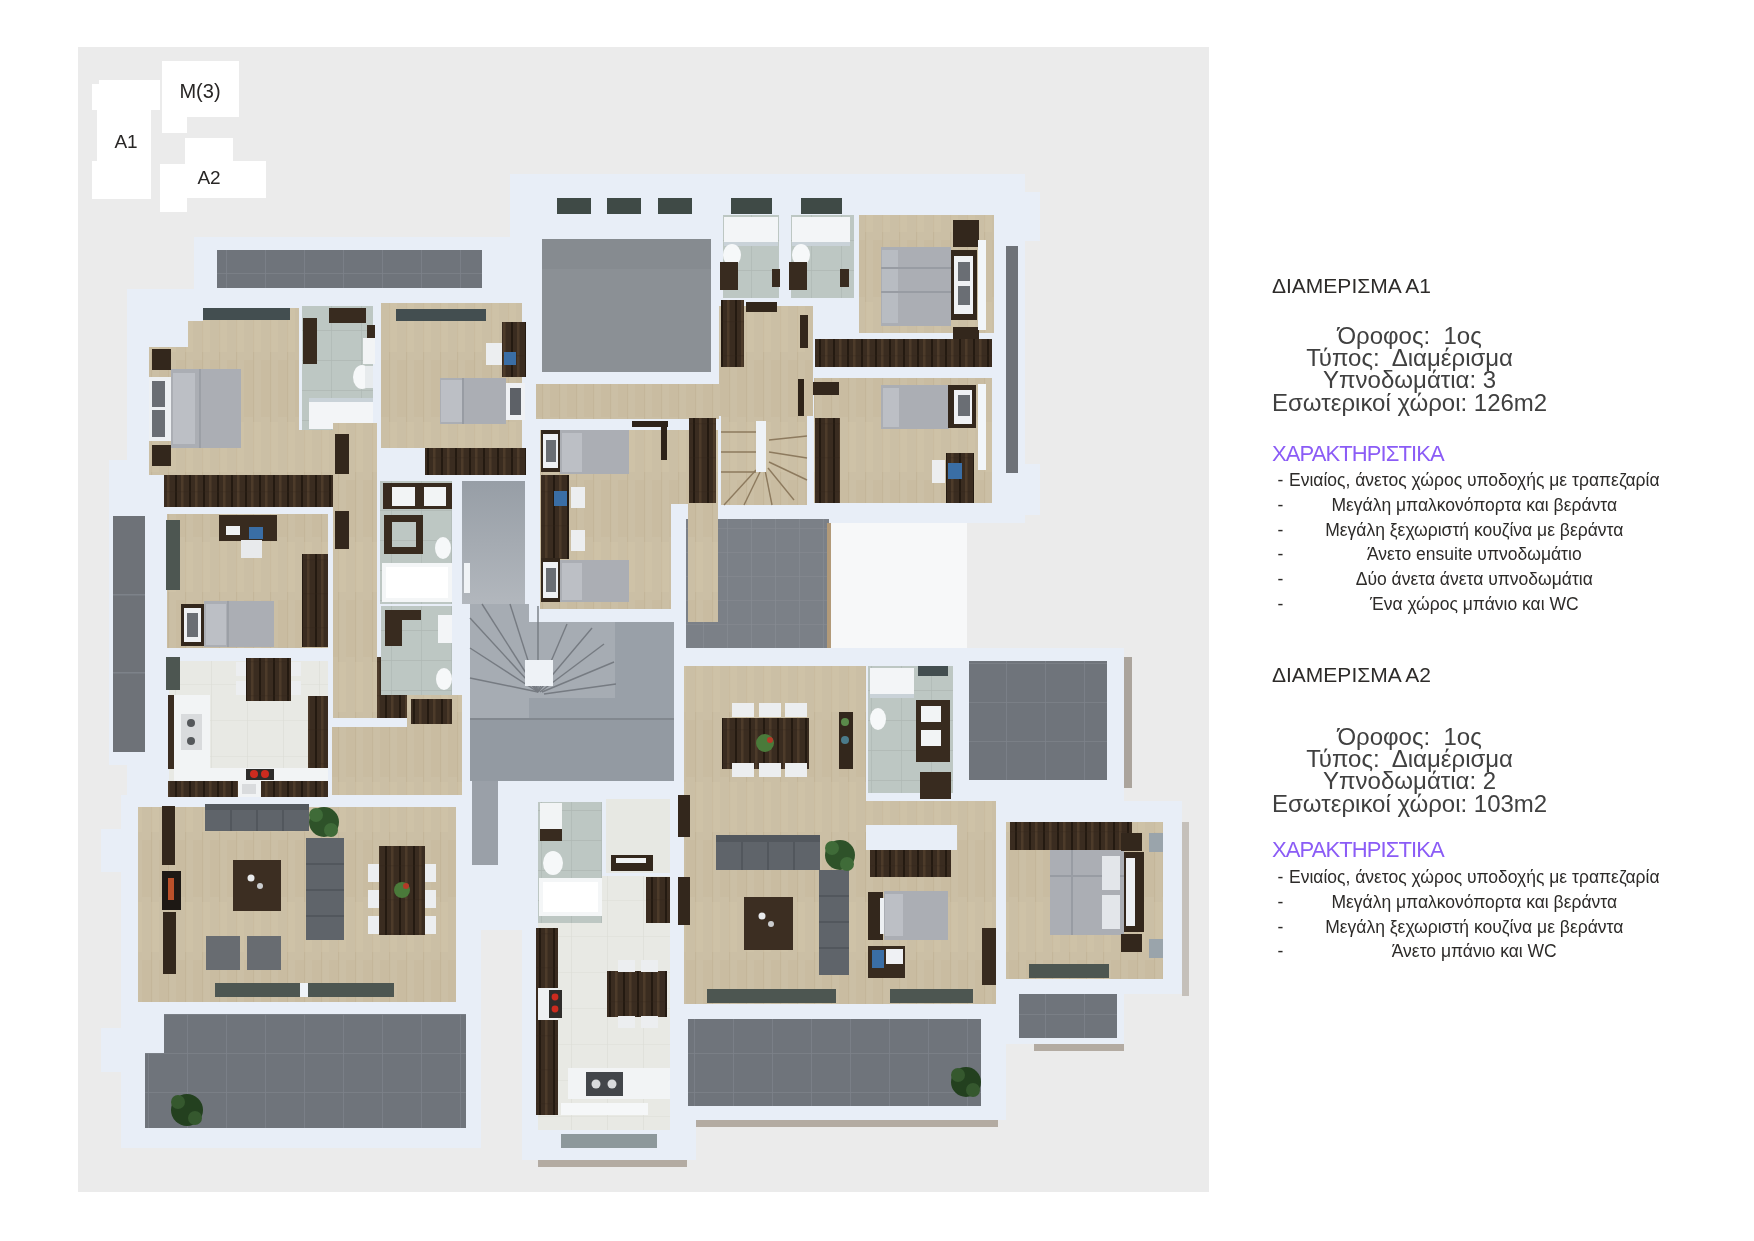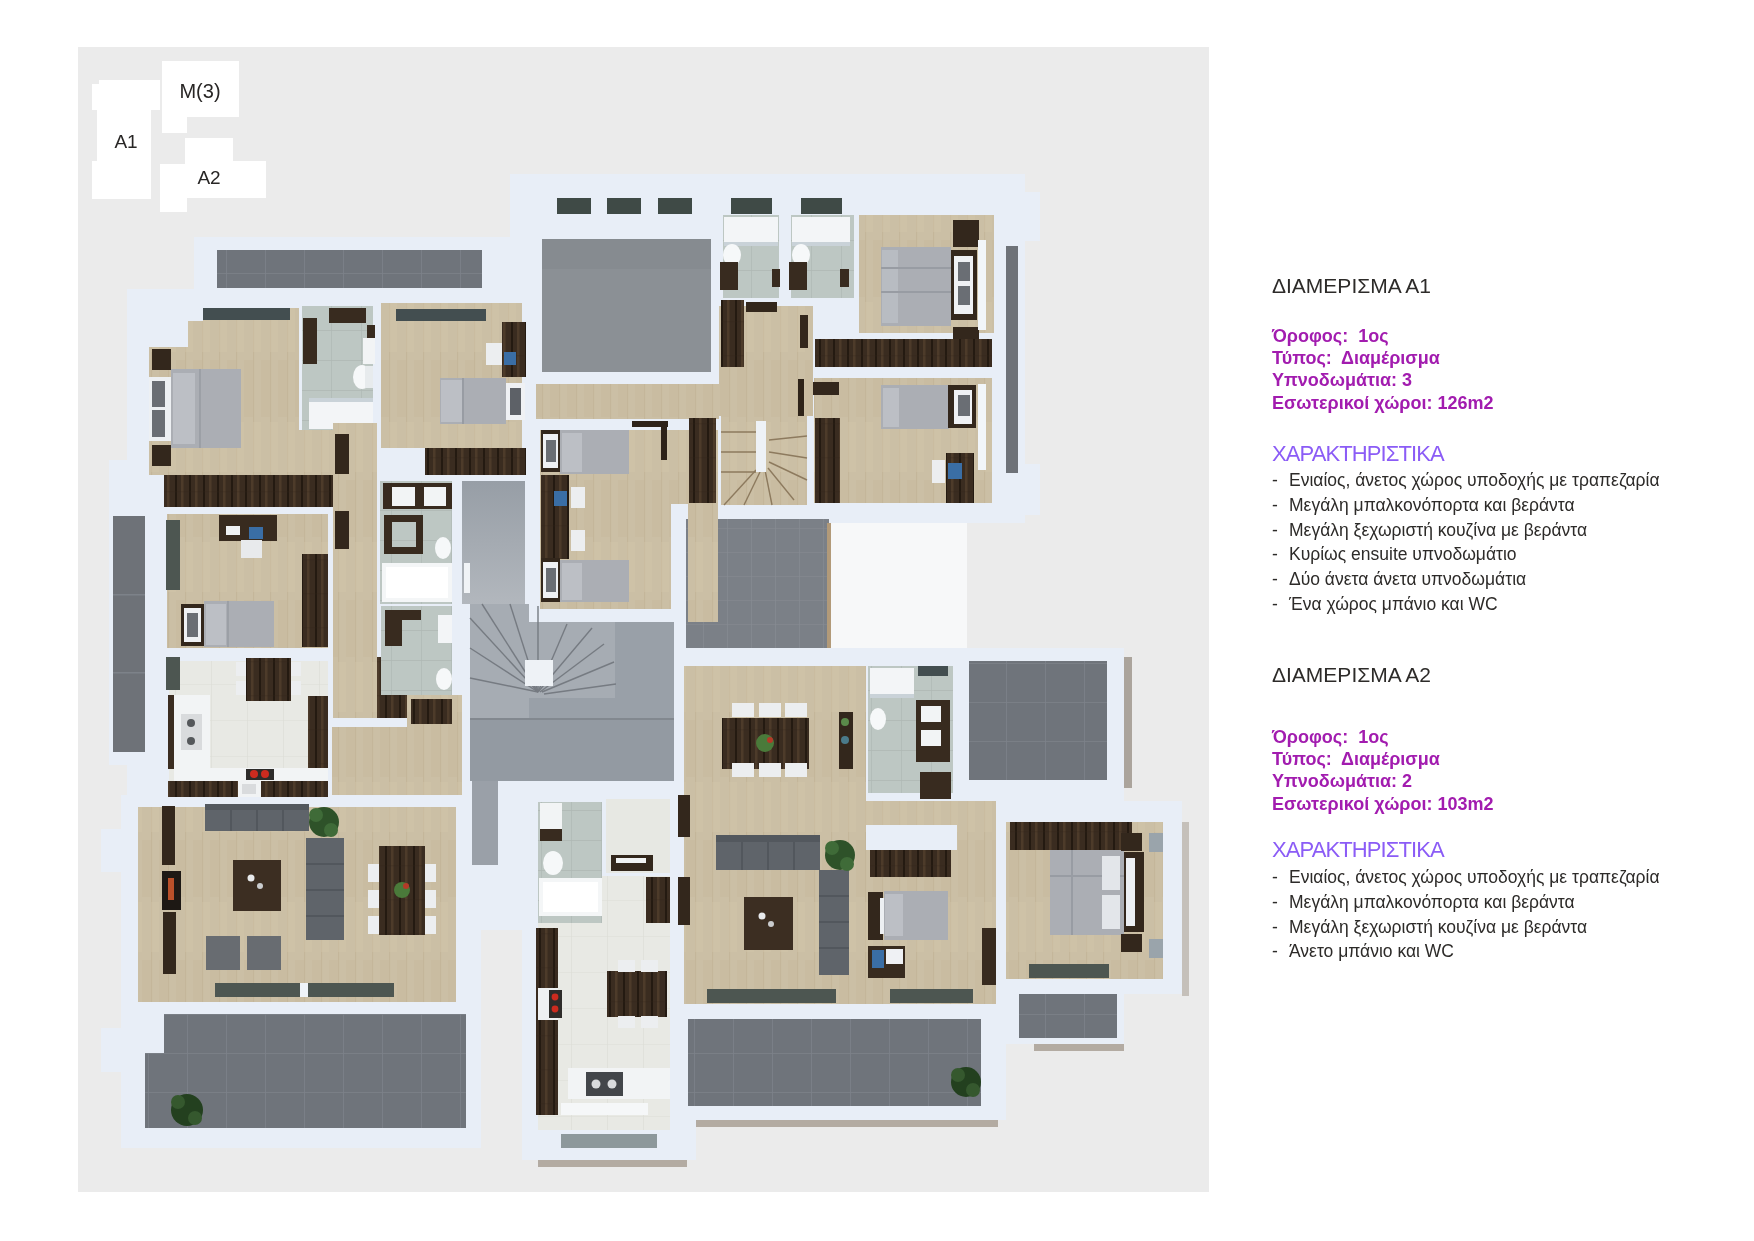--- a/index.html
+++ b/index.html
@@ -1,22 +1,22 @@
 <!DOCTYPE html>
 <html><head>
 <meta charset="utf-8">
 <style>
   html,body{margin:0;padding:0;background:#ffffff;width:1754px;height:1241px;overflow:hidden;}
   body{font-family:"Liberation Sans",sans-serif;color:#2d2b29;}
   #page{position:relative;width:1754px;height:1241px;margin-left:32px;}
   svg{position:absolute;left:0;top:0;}
-  .txt{position:absolute;white-space:nowrap;}
+  .txt{position:absolute;white-space:nowrap;text-align:center;}
   .title{font-size:21px;letter-spacing:0px;color:#2d2b29;}
   .hd{font-size:22px;letter-spacing:-0.9px;color:#8b5cf6;}
-  .body{font-size:18px;line-height:22.2px;color:#a21caf;font-weight:bold;}
+  .body{font-size:24px;line-height:22.2px;color:#404040;}
   .list{font-size:17.5px;line-height:24.8px;color:#2d2b29;}
   .list td.d{width:17px;vertical-align:top;}
   td{padding:0;}
   table{border-collapse:collapse;}
 </style>
 </head>
 <body>
 <div id="page">
 <svg width="1754" height="1241" viewBox="0 0 1754 1241">
 <defs>
@@ -637,21 +637,21 @@
 <tr>
             <td class="d">-</td>
             <td>Μεγάλη μπαλκονόπορτα και βεράντα</td>
           </tr>
 <tr>
             <td class="d">-</td>
             <td>Μεγάλη ξεχωριστή κουζίνα με βεράντα</td>
           </tr>
 <tr>
             <td class="d">-</td>
-            <td>Κυρίως ensuite υπνοδωμάτιο</td>
+            <td>Άνετο ensuite υπνοδωμάτιο</td>
           </tr>
 <tr>
             <td class="d">-</td>
             <td>Δύο άνετα άνετα υπνοδωμάτια</td>
           </tr>
 <tr>
             <td class="d">-</td>
             <td>Ένα χώρος μπάνιο και WC</td>
           </tr>
 </tbody>

